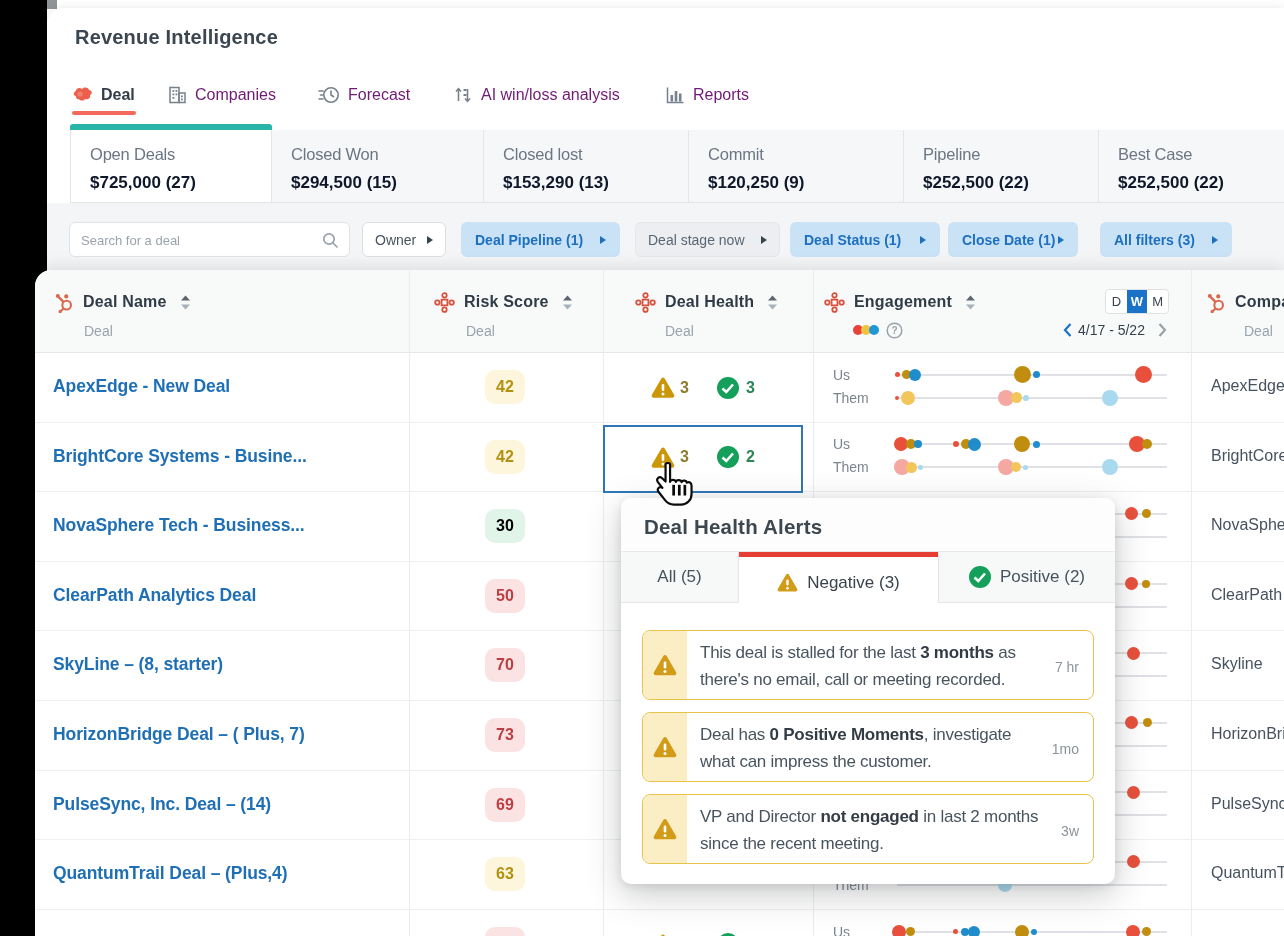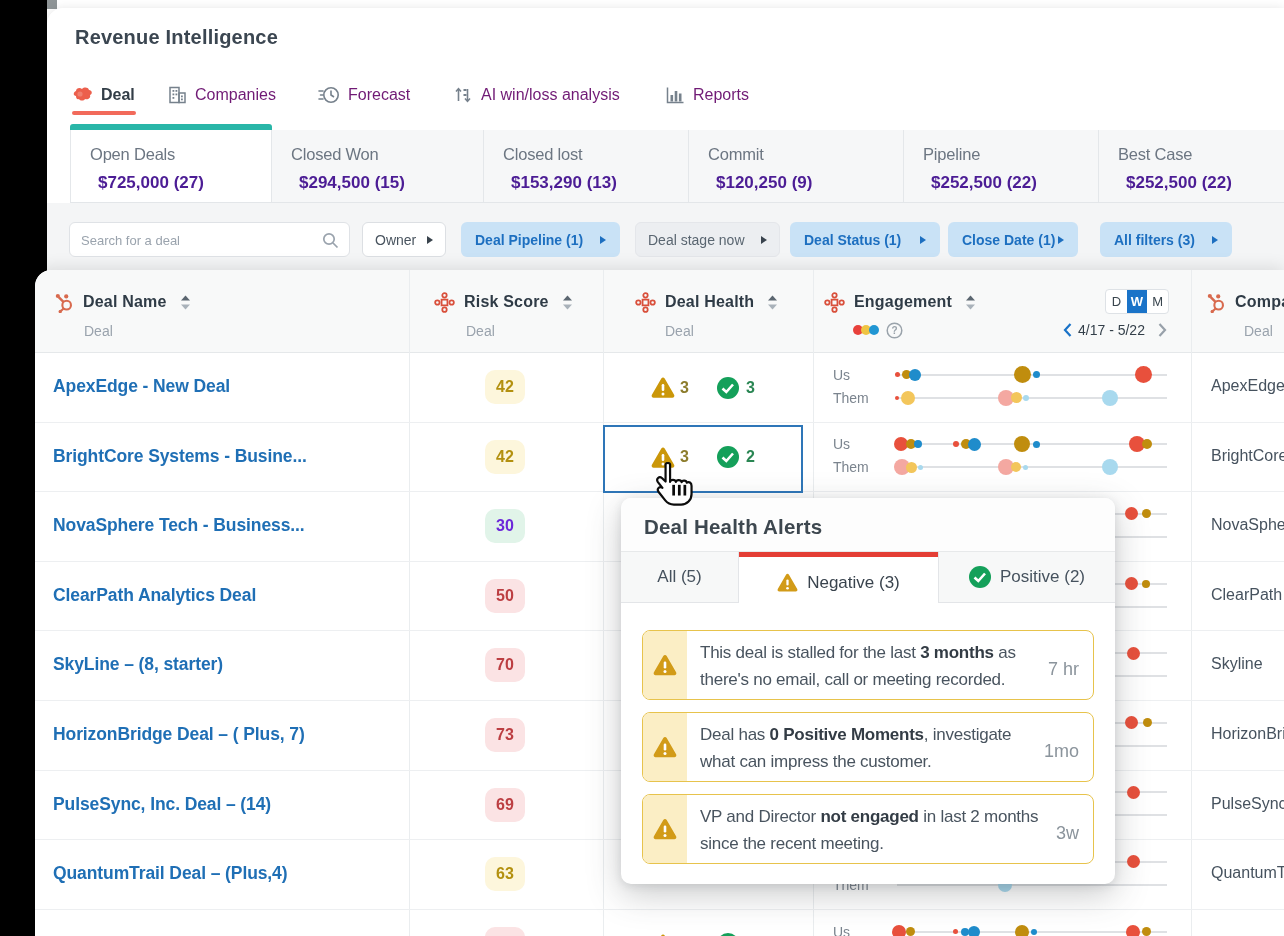--- a/index.html
+++ b/index.html
@@ -13,21 +13,21 @@
   #title{left:75px;top:26px;font-size:20px;font-weight:bold;color:#3b4651;letter-spacing:.2px;}
   
   .tab{top:85px;height:20px;display:flex;align-items:center;gap:8px;font-size:16px;color:#701a75;}
   .tab svg{flex:0 0 auto;}
   #tab-deal{left:72px;color:#323d47;font-weight:bold;}
   #deal-underline{left:72px;top:111px;width:64px;height:4px;background:#f26a5b;border-radius:2px;}
   
   #tealbar{left:70px;top:124px;width:202px;height:6px;background:#29b6a8;border-radius:3px 3px 0 0;}
   .card{top:130px;height:72px;background:#f6f7f8;border-right:1px solid #e4e7ea;box-sizing:border-box;}
   .card .lbl{position:absolute;left:19px;top:15px;font-size:16.5px;color:#6c7682;letter-spacing:-.2px;}
-  .card .val{position:absolute;left:19px;top:43px;font-size:17px;font-weight:bold;color:#4c1d95;margin-left:8px;}
+  .card .val{position:absolute;left:19px;top:43px;font-size:17px;font-weight:bold;color:#0f172a;}
   #card1{left:70px;width:202px;background:#fff;border-left:1px solid #e4e7ea;}
   #cardsbottom{left:70px;top:202px;width:1214px;height:1px;background:#e3e6e9;}
   
   #filterband{left:47px;top:203px;width:1237px;height:87px;background:#f4f5f6;}
   .pill{top:222px;height:35px;box-sizing:border-box;border-radius:6px;display:flex;align-items:center;
         font-size:14px;}
   .pill .caret{margin-left:auto;}
   #search{left:69px;top:222px;width:281px;height:35px;box-sizing:border-box;background:#fff;
           border:1px solid #dfe2e6;border-radius:6px;}
   #search span{position:absolute;left:11px;top:10px;font-size:13px;color:#9aa3ad;}
@@ -43,21 +43,21 @@
          border-top-left-radius:16px;box-sizing:border-box;}
   .colb{top:0;width:1px;height:666px;background:#eaedef;}
   .hrow1{top:21px;height:22px;display:flex;align-items:center;gap:9px;}
   .hname{font-size:16px;font-weight:bold;color:#2f3b46;letter-spacing:.2px;}
   .hsub{top:53px;font-size:14px;color:#9aa3ad;}
   .row{left:0;width:1249px;height:69px;border-bottom:1px solid #edeff1;box-sizing:border-box;}
   .dn{position:absolute;left:18px;top:23px;font-size:17.5px;font-weight:bold;color:#1f6fb5;letter-spacing:-.1px;}
   .badge{position:absolute;left:450px;top:17px;width:40px;height:34px;border-radius:10px;
          font-size:16px;font-weight:bold;display:flex;align-items:center;justify-content:center;}
   .by{background:#fdf6dc;color:#b3900f;}
-  .bg{background:#e1f4e9;color:#6d28d9;}
+  .bg{background:#e1f4e9;color:#000000;}
   .br{background:#fbe3e4;color:#bc3e42;}
   .co{position:absolute;left:1176px;top:24px;font-size:16px;color:#46525e;white-space:nowrap;}
   .health{position:absolute;left:563px;top:0;width:210px;height:69px;display:flex;align-items:center;
           justify-content:center;gap:5px;}
   .hcnt1{font-size:16px;font-weight:bold;color:#8d7d2d;}
   .hcnt2{font-size:16px;font-weight:bold;color:#2a8653;margin-left:2px;}
   .gap20{width:18px;}
   
   .uslbl{position:absolute;left:798px;font-size:14px;color:#7b848e;}
   .eline{position:absolute;left:862px;width:270px;height:2px;background:#dfe1e4;}
@@ -79,21 +79,21 @@
   #ptab1{left:0;width:118px;border-right:1px solid #e3e5e8;border-radius:0;}
   #ptab2{left:118px;width:199px;height:56px;background:#fff;border-bottom:none;border-top:5px solid #e43e35;
          color:#39434d;}
   #ptab3{left:317px;width:177px;border-left:1px solid #e3e5e8;}
   .acard{position:absolute;left:21px;width:452px;height:70px;border:1.5px solid #e7c34c;border-radius:8px;
          box-sizing:border-box;background:#fff;overflow:hidden;}
   .aband{position:absolute;left:0;top:0;width:44px;height:100%;background:#fbeec5;}
   .aband svg{position:absolute;left:10px;top:50%;margin-top:-11px;}
   .atext{position:absolute;left:57px;top:9px;font-size:17px;color:#49545f;line-height:26.5px;letter-spacing:-.25px;}
   .atext b{color:#333c45;}
-  .atime{position:absolute;right:14px;top:28px;font-size:18px;color:#8b949c;}
+  .atime{position:absolute;right:14px;top:28px;font-size:14px;color:#8b949c;}
 </style>
 </head>
 <body>
 <div class="abs" id="blackstrip"></div>
 <div class="abs" id="greychip"></div>
 <div class="abs" id="panel"></div>
 <div class="abs" id="title">Revenue Intelligence</div>
 
 <div class="abs tab" id="tab-deal">
   <svg width="21" height="16" viewBox="0 0 21 16">

